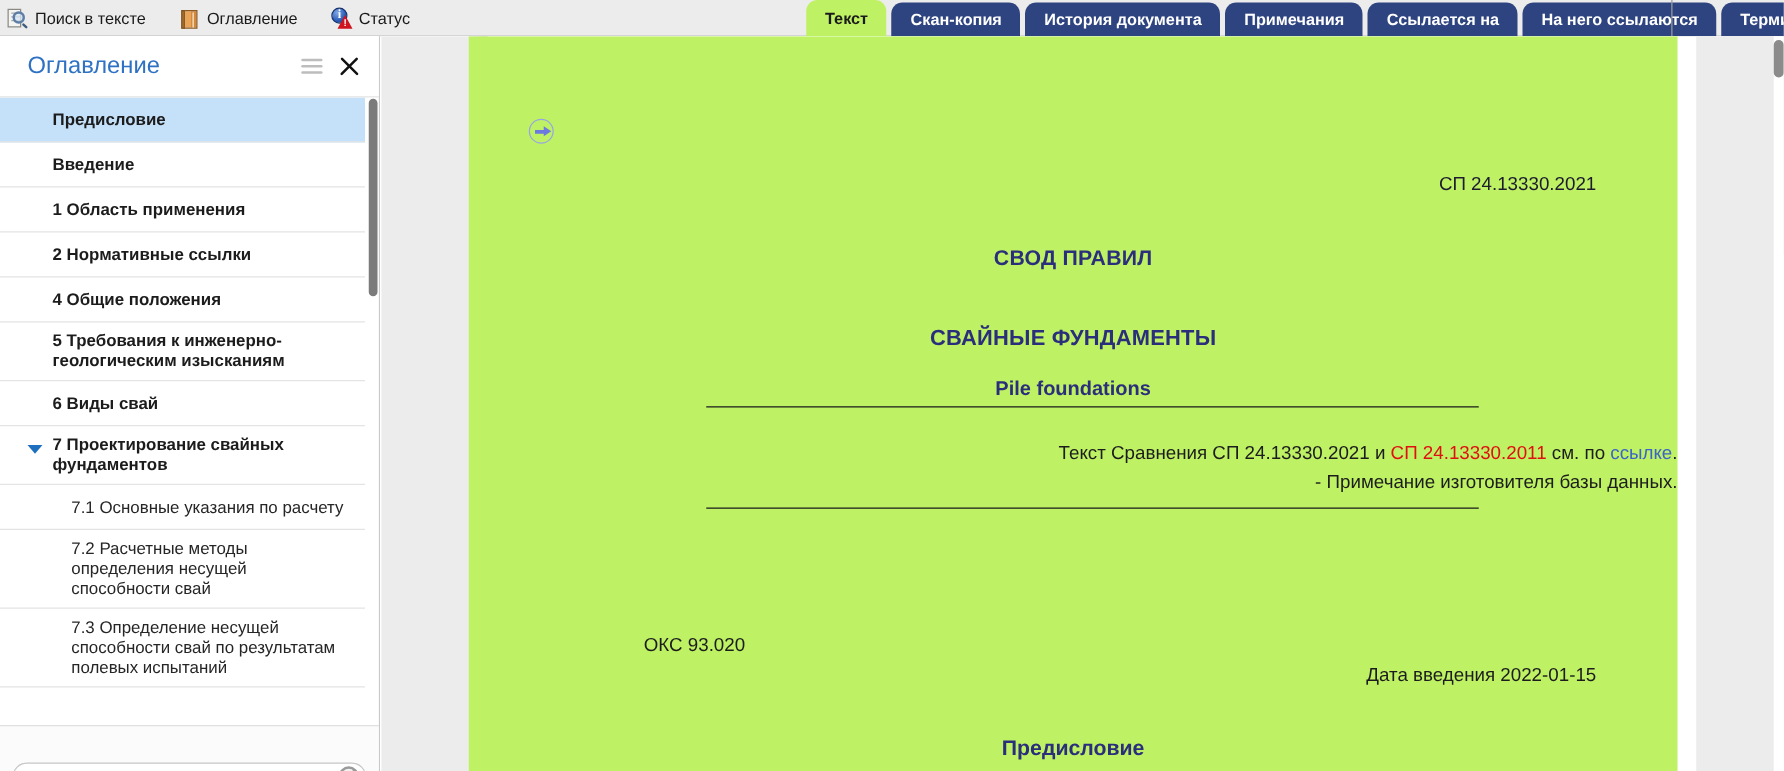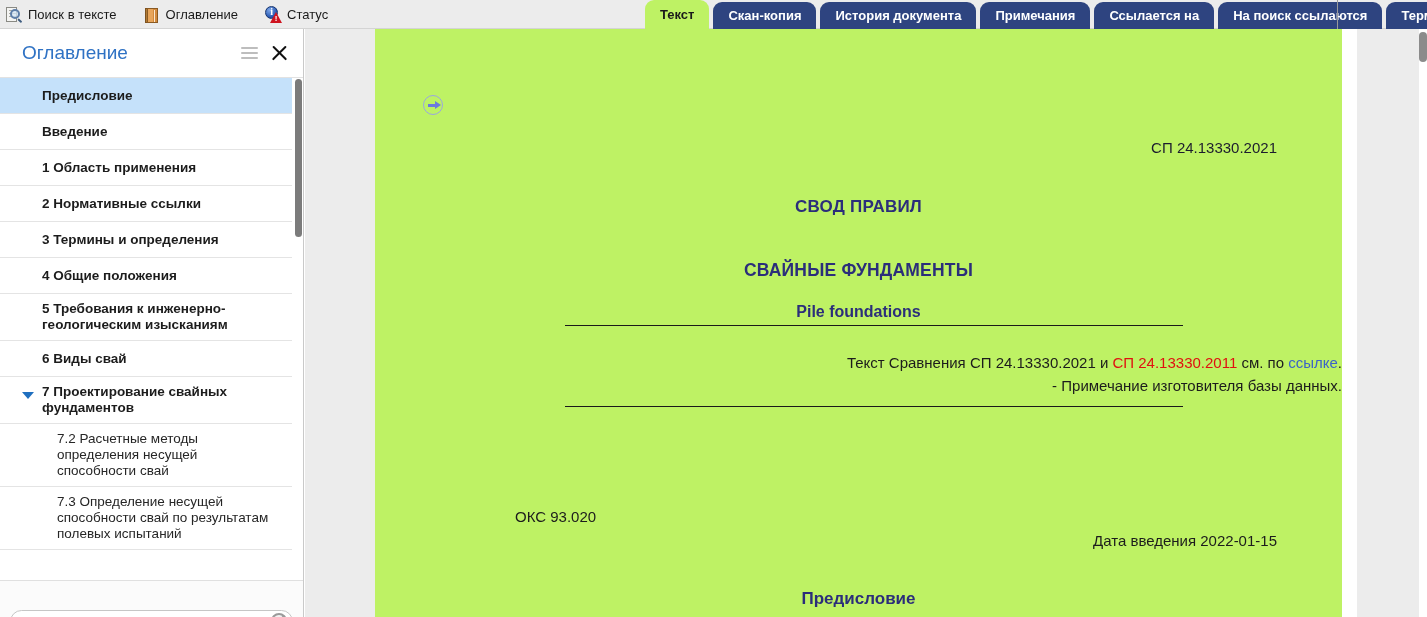--- a/index.html
+++ b/index.html
@@ -606,21 +606,21 @@
       <div class="tab">
           <span>История документа</span>
         </div>
       <div class="tab">
           <span>Примечания</span>
         </div>
       <div class="tab">
           <span>Ссылается на</span>
         </div>
       <div class="tab">
-          <span>На поиск ссылаются</span>
+          <span>На него ссылаются</span>
         </div>
       <div class="tab">
           <span>Термины</span>
         </div>
     </div>
 
     <div class="tabbar-divider"></div>
   </div>
 
   <div class="sidebar">
@@ -649,41 +649,41 @@
         </div>
 
         <div class="toc-item lvl1">
           <span class="toc-text">1 Область применения</span>
         </div>
 
         <div class="toc-item lvl1">
           <span class="toc-text">2 Нормативные ссылки</span>
         </div>
 
-        <div class="toc-item lvl1">
-          <span class="toc-text">3 Термины и определения</span>
-        </div>
 
         <div class="toc-item lvl1">
           <span class="toc-text">4 Общие положения</span>
         </div>
 
         <div class="toc-item lvl1">
           <span class="toc-text">5 Требования к инженерно-геологическим изысканиям</span>
         </div>
 
         <div class="toc-item lvl1">
           <span class="toc-text">6 Виды свай</span>
         </div>
 
         <div class="toc-item lvl1">
           <span class="twisty"></span>
           <span class="toc-text">7 Проектирование свайных фундаментов</span>
         </div>
 
+        <div class="toc-item lvl2">
+          <span class="toc-text">7.1 Основные указания по расчету</span>
+        </div>
 
         <div class="toc-item lvl2">
           <span class="toc-text">7.2 Расчетные методы определения несущей способности свай</span>
         </div>
 
         <div class="toc-item lvl2">
           <span class="toc-text">7.3 Определение несущей способности свай по результатам полевых испытаний</span>
         </div>
 
       </div>

